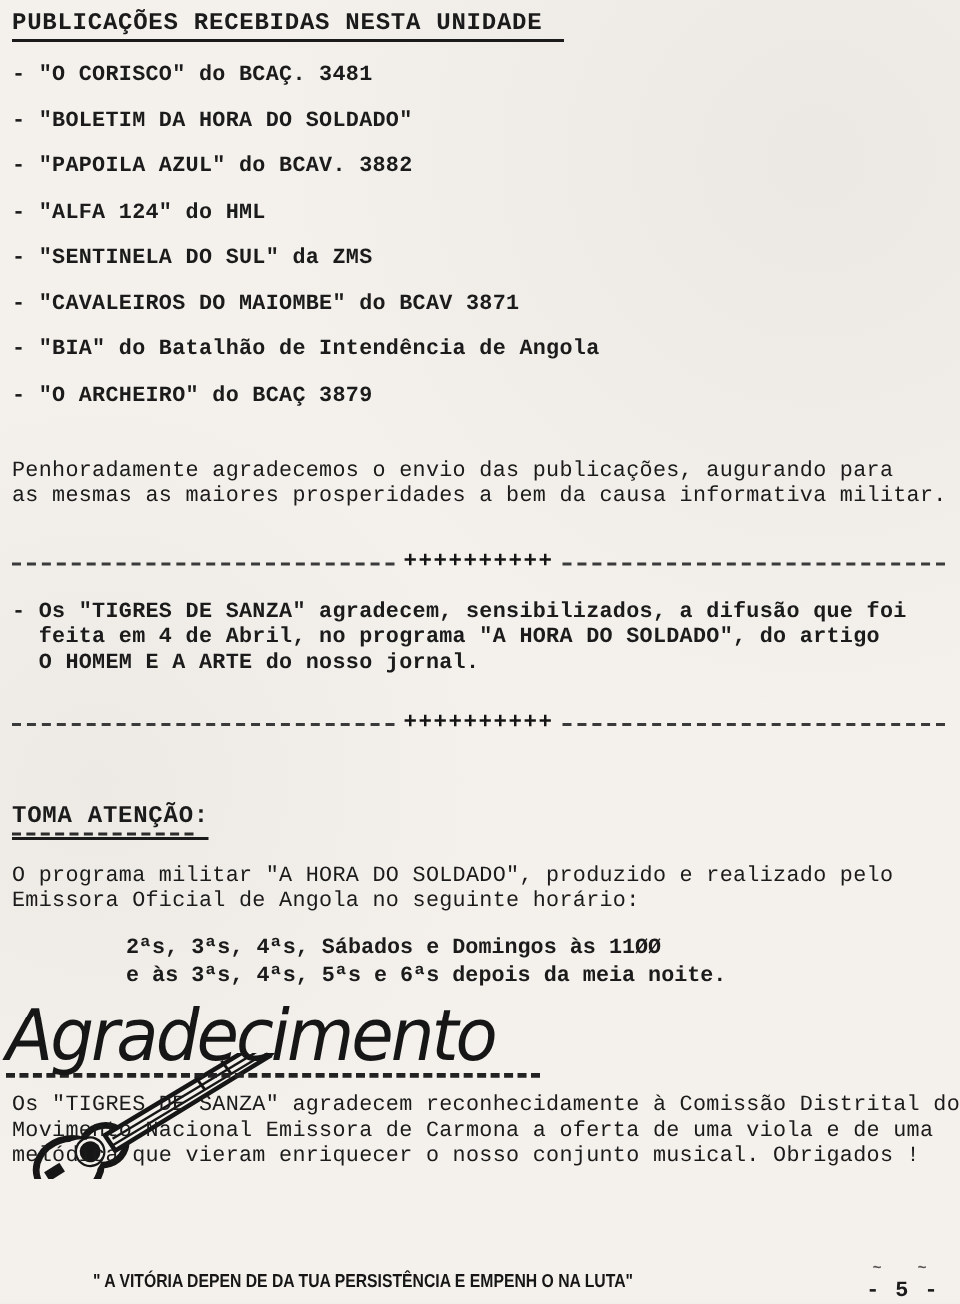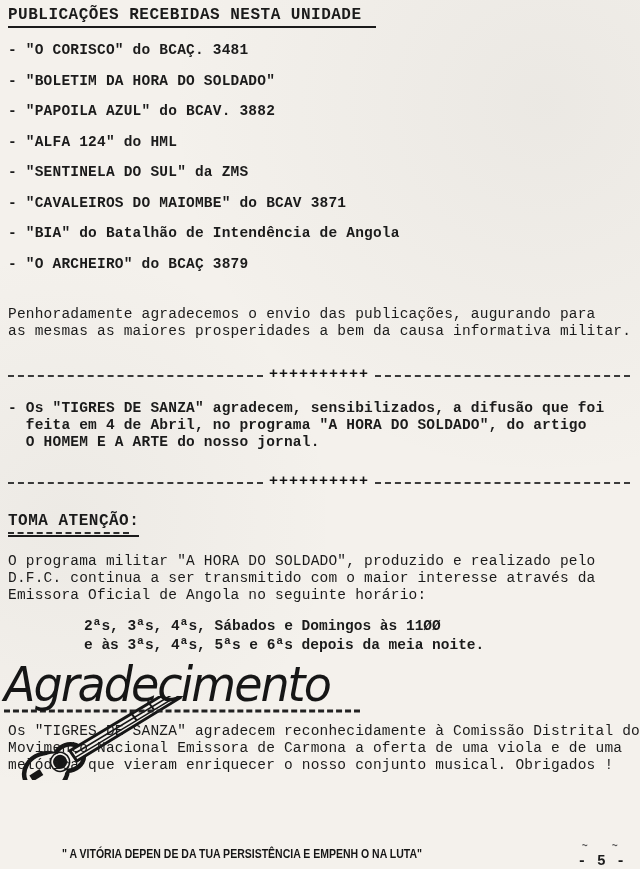--- a/index.html
+++ b/index.html
@@ -54,21 +54,21 @@
   .divider .plus{
     padding:0 6px;font-weight:bold;font-size:15px;
     letter-spacing:1px;color:#141414;
   }
   .divider-1{margin-top:26px;}
   .divider-2{margin-top:22px;}
 
   .tigres-note{margin-top:16px;font-weight:bold;}
 
   
-  .attention-heading-wrap{margin-top:21px;}
+  .attention-heading-wrap{margin-top:44px;}
   .attention-heading{
     display:inline-block;
     font-size:16px;font-weight:bold;letter-spacing:0.5px;
     border-bottom:2px solid #1b1b1b;
     padding-bottom:1px;
   }
   .attention-heading::after{
     content:"";display:block;
     border-bottom:2px dashed #2c2c2c;
     margin-top:2px;width:92%;
@@ -185,21 +185,20 @@
     <span class="plus">++++++++++</span>
     <span class="dash"></span>
   </div>
 
   <div class="attention-heading-wrap">
     <span class="attention-heading">TOMA ATENÇÃO:</span>
   </div>
 
   <div class="para attention-para">
     <div class="line">O programa militar "A HORA DO SOLDADO", produzido e realizado pelo</div>
-    <div class="line">D.F.C. continua a ser transmitido com o maior interesse através da</div>
     <div class="line">Emissora Oficial de Angola no seguinte horário:</div>
   </div>
 
   <div class="schedule">
     <div class="line">2ªs, 3ªs, 4ªs, Sábados e Domingos às 11ØØ</div>
     <div class="line">e às 3ªs, 4ªs, 5ªs e 6ªs depois da meia noite.</div>
   </div>
 
 
   <div class="ack-row">

